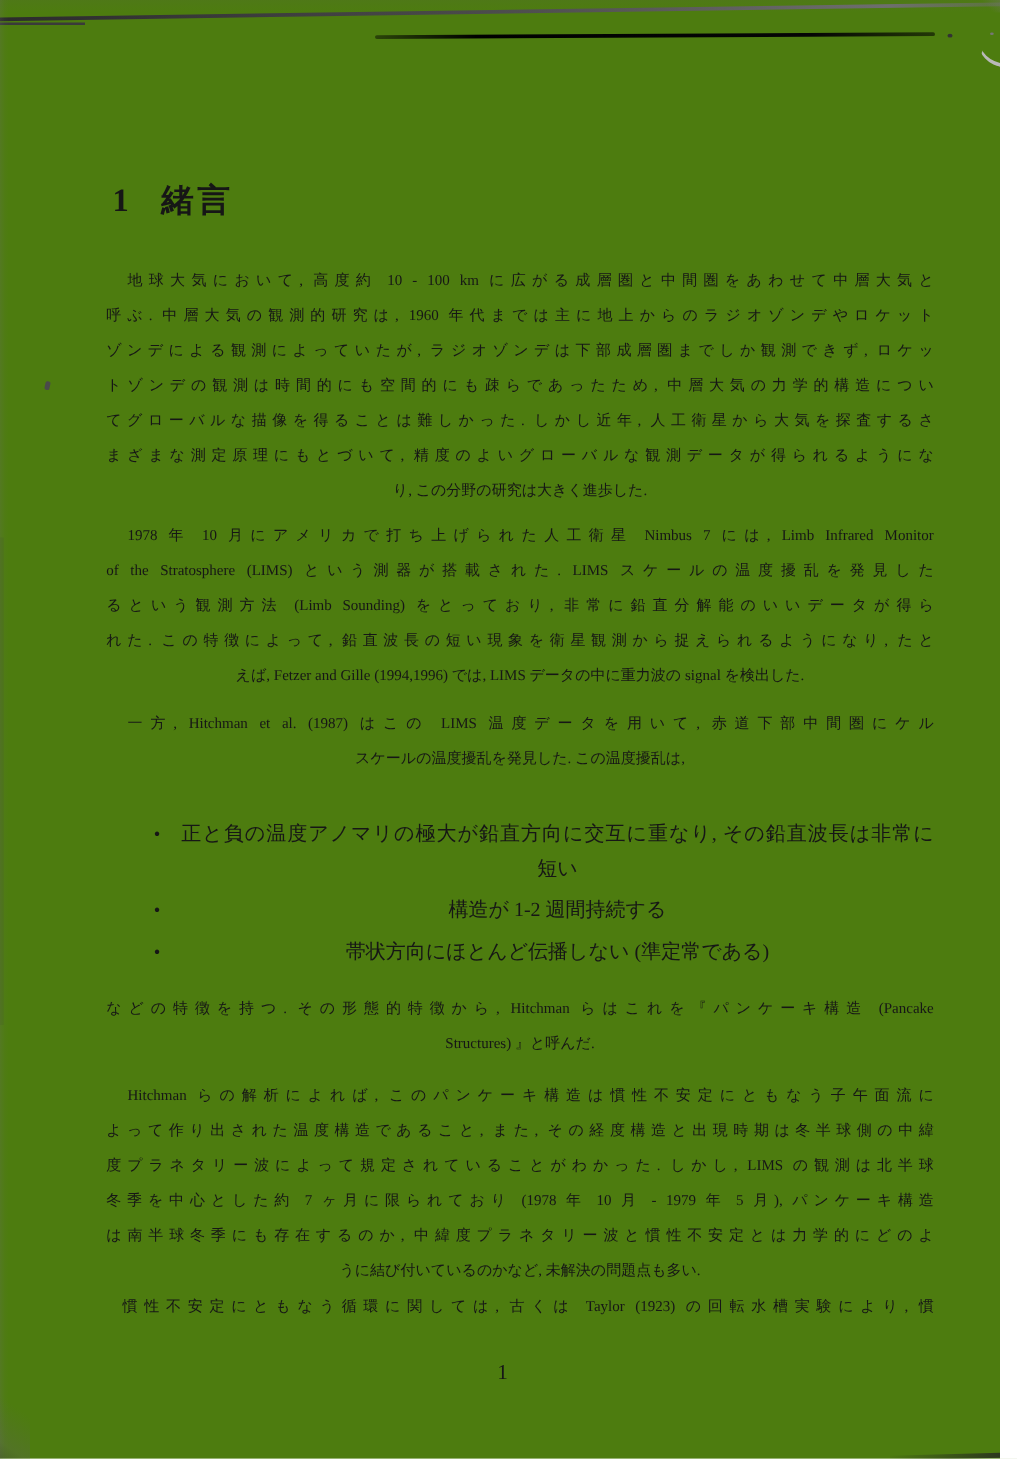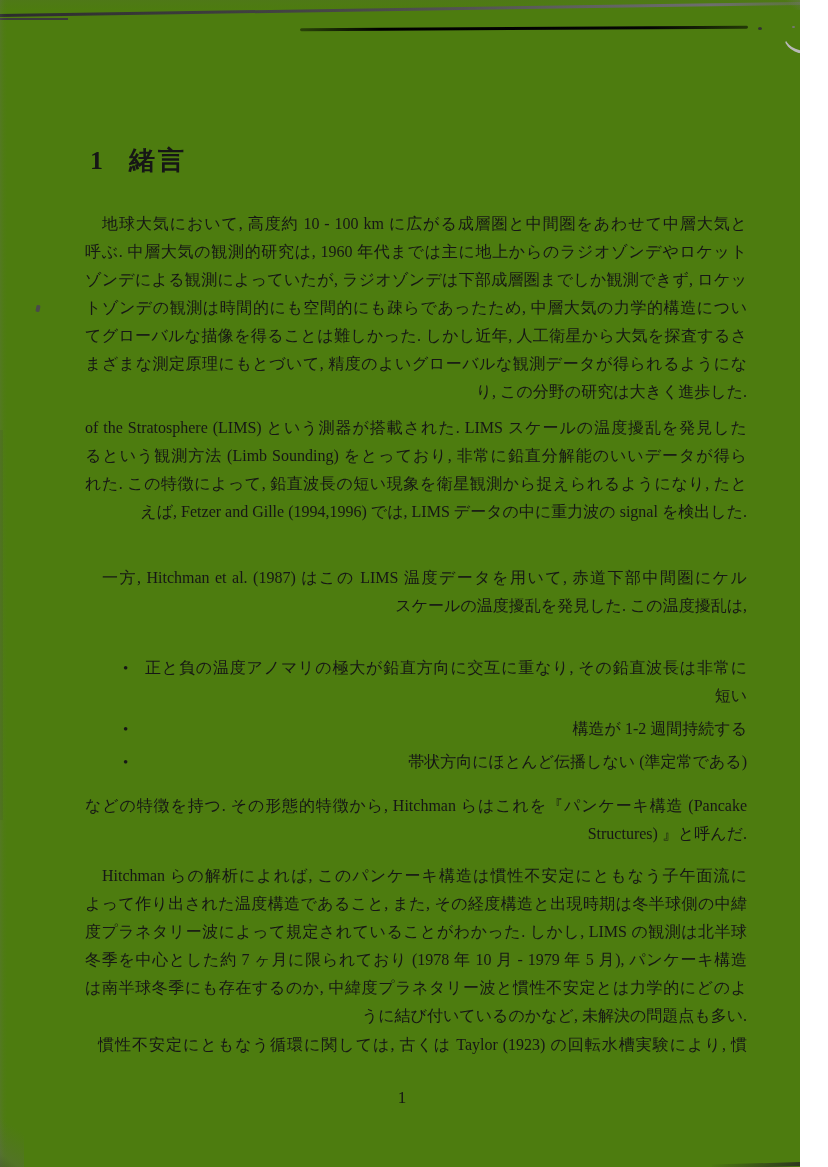--- a/index.html
+++ b/index.html
@@ -33,22 +33,22 @@
   .art-leftseg { left:0; top:430px; width:3px; height:390px; background:rgba(60,60,60,0.10); }
   .art-speck { left:36px; top:305px; width:4px; height:7px; background:#4a4a4a; border-radius:1.5px; transform:rotate(12deg); }
   .art-bottomleft { left:0; bottom:0; width:24px; height:75px;
     background:linear-gradient(215deg, rgba(0,0,0,0) 45%, rgba(95,95,95,0.28) 85%, rgba(70,70,70,0.4)); }
   .art-bottomright { right:-4px; bottom:1px; width:92px; height:4px;
     background:linear-gradient(to left, rgba(35,35,35,0.8), rgba(35,35,35,0.03));
     transform:rotate(-1.6deg); transform-origin:right center; }
   
   .heading { position:absolute; left:90px; top:144px; font-size:26px; font-weight:bold; line-height:34px; }
   .heading .htitle { margin-left:26px; letter-spacing:3px; }
-  .para { position:absolute; left:85px; width:662px; font-size:16px; line-height:28px; }
-  .tl { width:100%; text-align:right; }
+  .para { position:absolute; left:85px; width:662px; font-size:12px; line-height:28px; }
+  .tl { width:100%; text-align:center; }
   .jl { text-align:justify; text-align-last:justify; }
   .ind  { text-indent:17px; }
   .ind2 { text-indent:13px;font-family:Liberation Serif, serif; }
   .bullets { position:absolute; left:85px; width:662px; font-size:16px; line-height:28px; }
   .bitem { position:relative; padding-left:60px; }
   .bitem + .bitem { margin-top:5px; }
   .bdot { position:absolute; left:38px; top:0; line-height:28px; font-size:15px; }
   .pageno { position:absolute; left:85px; top:1086px; width:634px;
     text-align:center; font-size:17px; line-height:24px; }
 </style>
@@ -79,20 +79,21 @@
     <div class="tl jl ind">地球大気において, 高度約 10 - 100 km に広がる成層圏と中間圏をあわせて中層大気と</div>
     <div class="tl jl">呼ぶ. 中層大気の観測的研究は, 1960 年代までは主に地上からのラジオゾンデやロケット</div>
     <div class="tl jl">ゾンデによる観測によっていたが, ラジオゾンデは下部成層圏までしか観測できず, ロケッ</div>
     <div class="tl jl">トゾンデの観測は時間的にも空間的にも疎らであったため, 中層大気の力学的構造につい</div>
     <div class="tl jl">てグローバルな描像を得ることは難しかった. しかし近年, 人工衛星から大気を探査するさ</div>
     <div class="tl jl">まざまな測定原理にもとづいて, 精度のよいグローバルな観測データが得られるようにな</div>
     <div class="tl">り, この分野の研究は大きく進歩した.</div>
   </div>
 
   <div class="para" style="top:414px">
+    <div class="tl jl ind">1978 年 10 月にアメリカで打ち上げられた人工衛星 Nimbus 7 には, Limb Infrared Monitor</div>
     <div class="tl jl">of the Stratosphere (LIMS) という測器が搭載された. LIMS スケールの温度擾乱を発見した</div>
     <div class="tl jl">るという観測方法 (Limb Sounding) をとっており, 非常に鉛直分解能のいいデータが得ら</div>
     <div class="tl jl">れた. この特徴によって, 鉛直波長の短い現象を衛星観測から捉えられるようになり, たと</div>
     <div class="tl">えば, Fetzer and Gille (1994,1996) では, LIMS データの中に重力波の signal を検出した.</div>
   </div>
 
   <div class="para" style="top:564px">
     <div class="tl jl ind">一方, Hitchman et al. (1987) はこの LIMS 温度データを用いて, 赤道下部中間圏にケル</div>
     <div class="tl">スケールの温度擾乱を発見した. この温度擾乱は,</div>
   </div>

